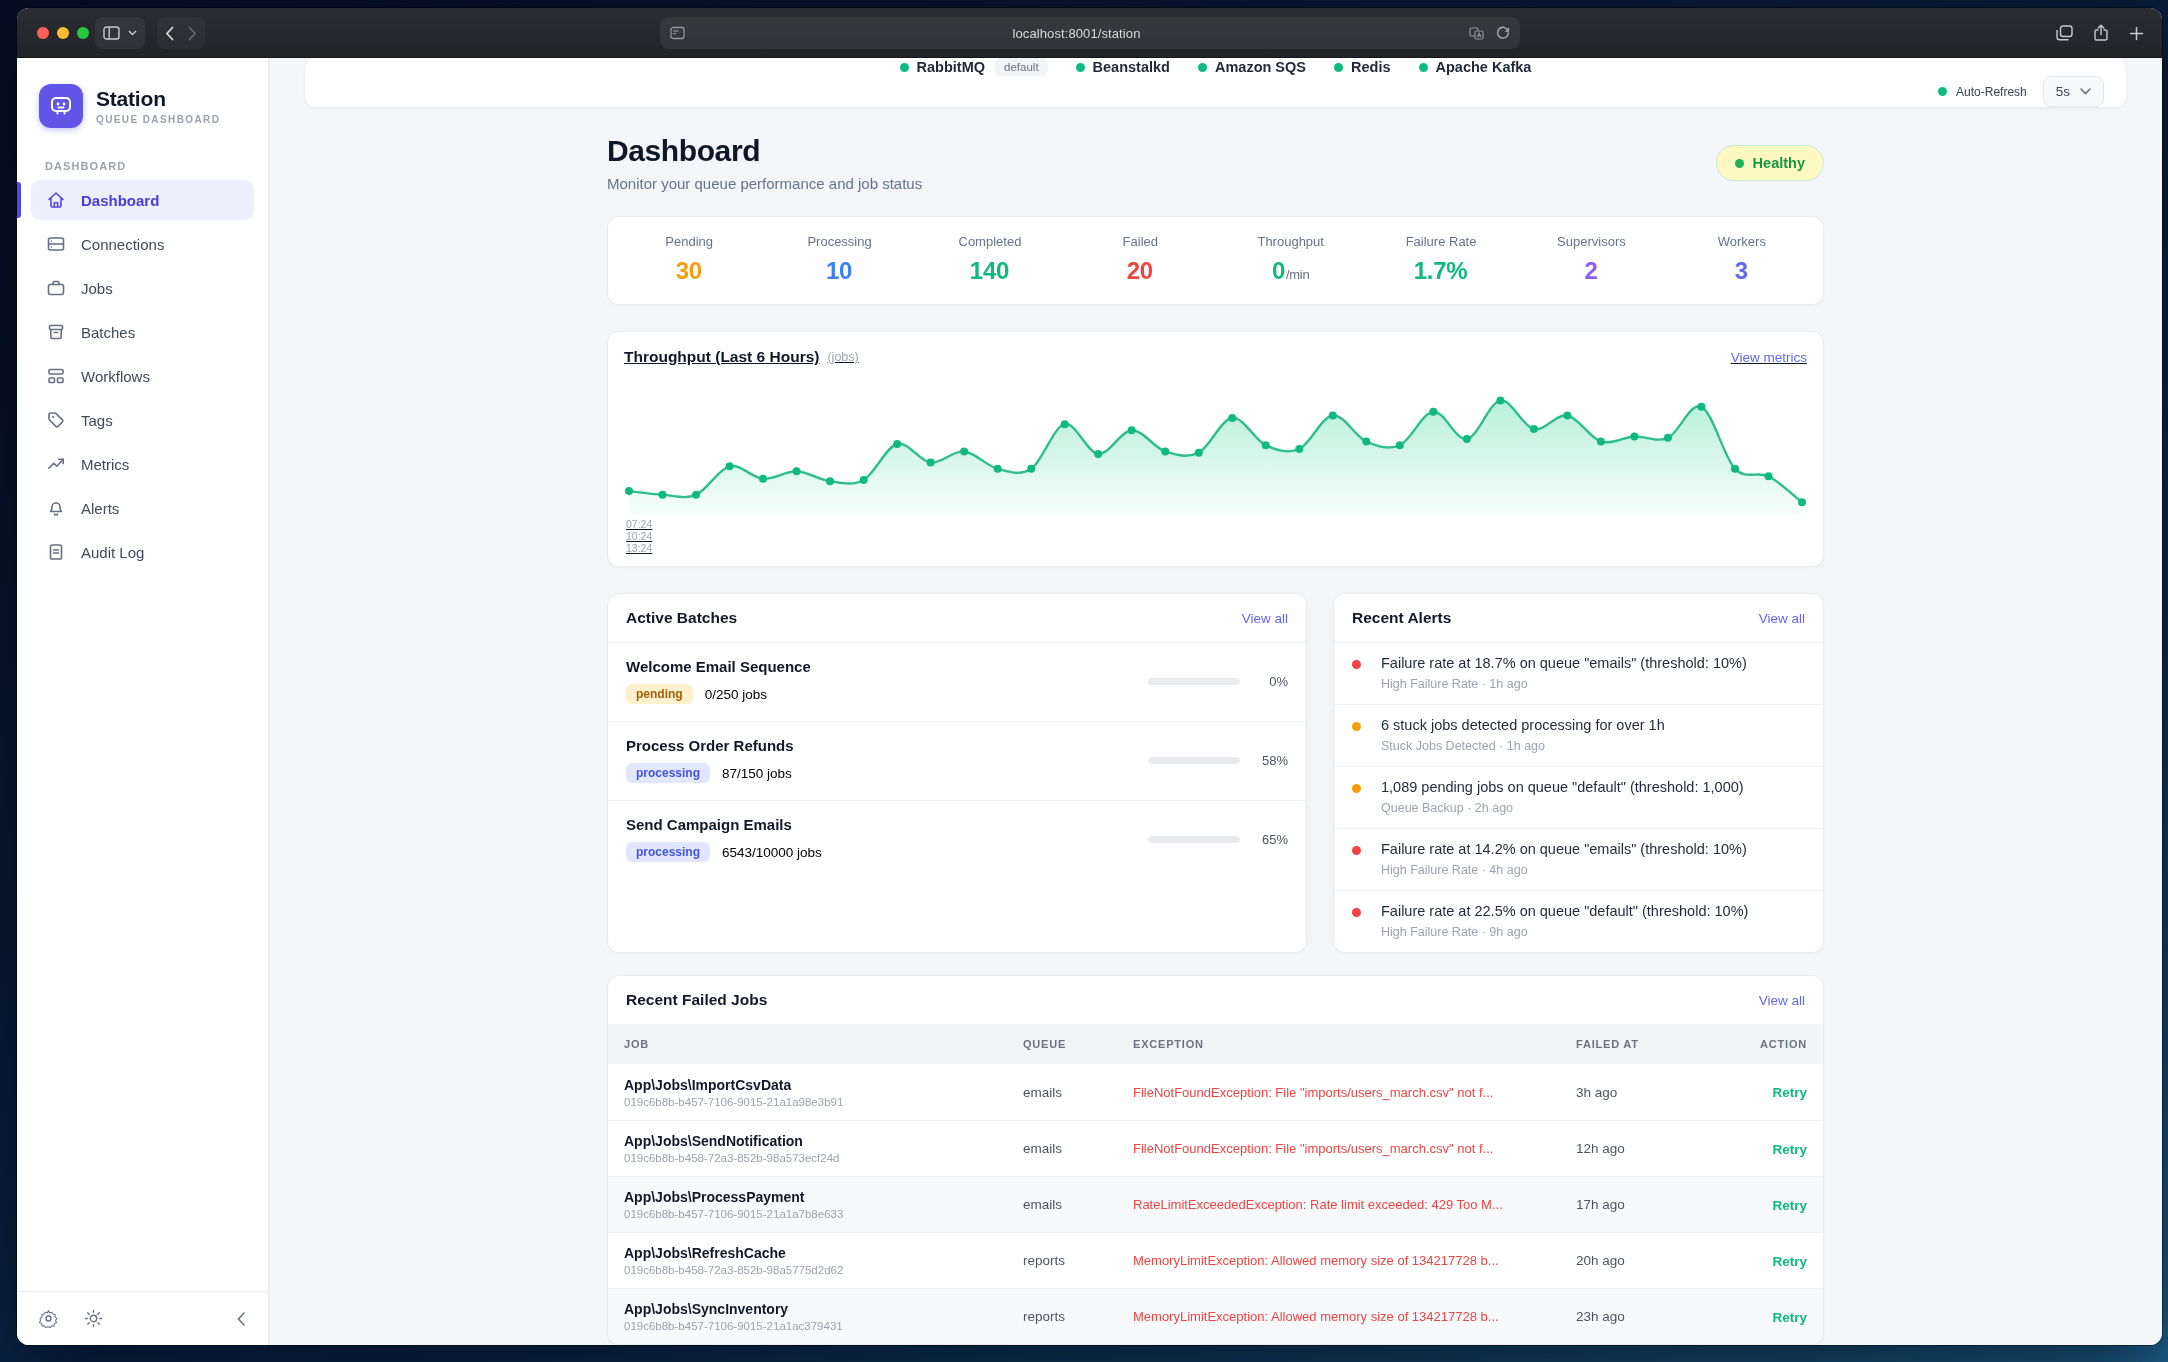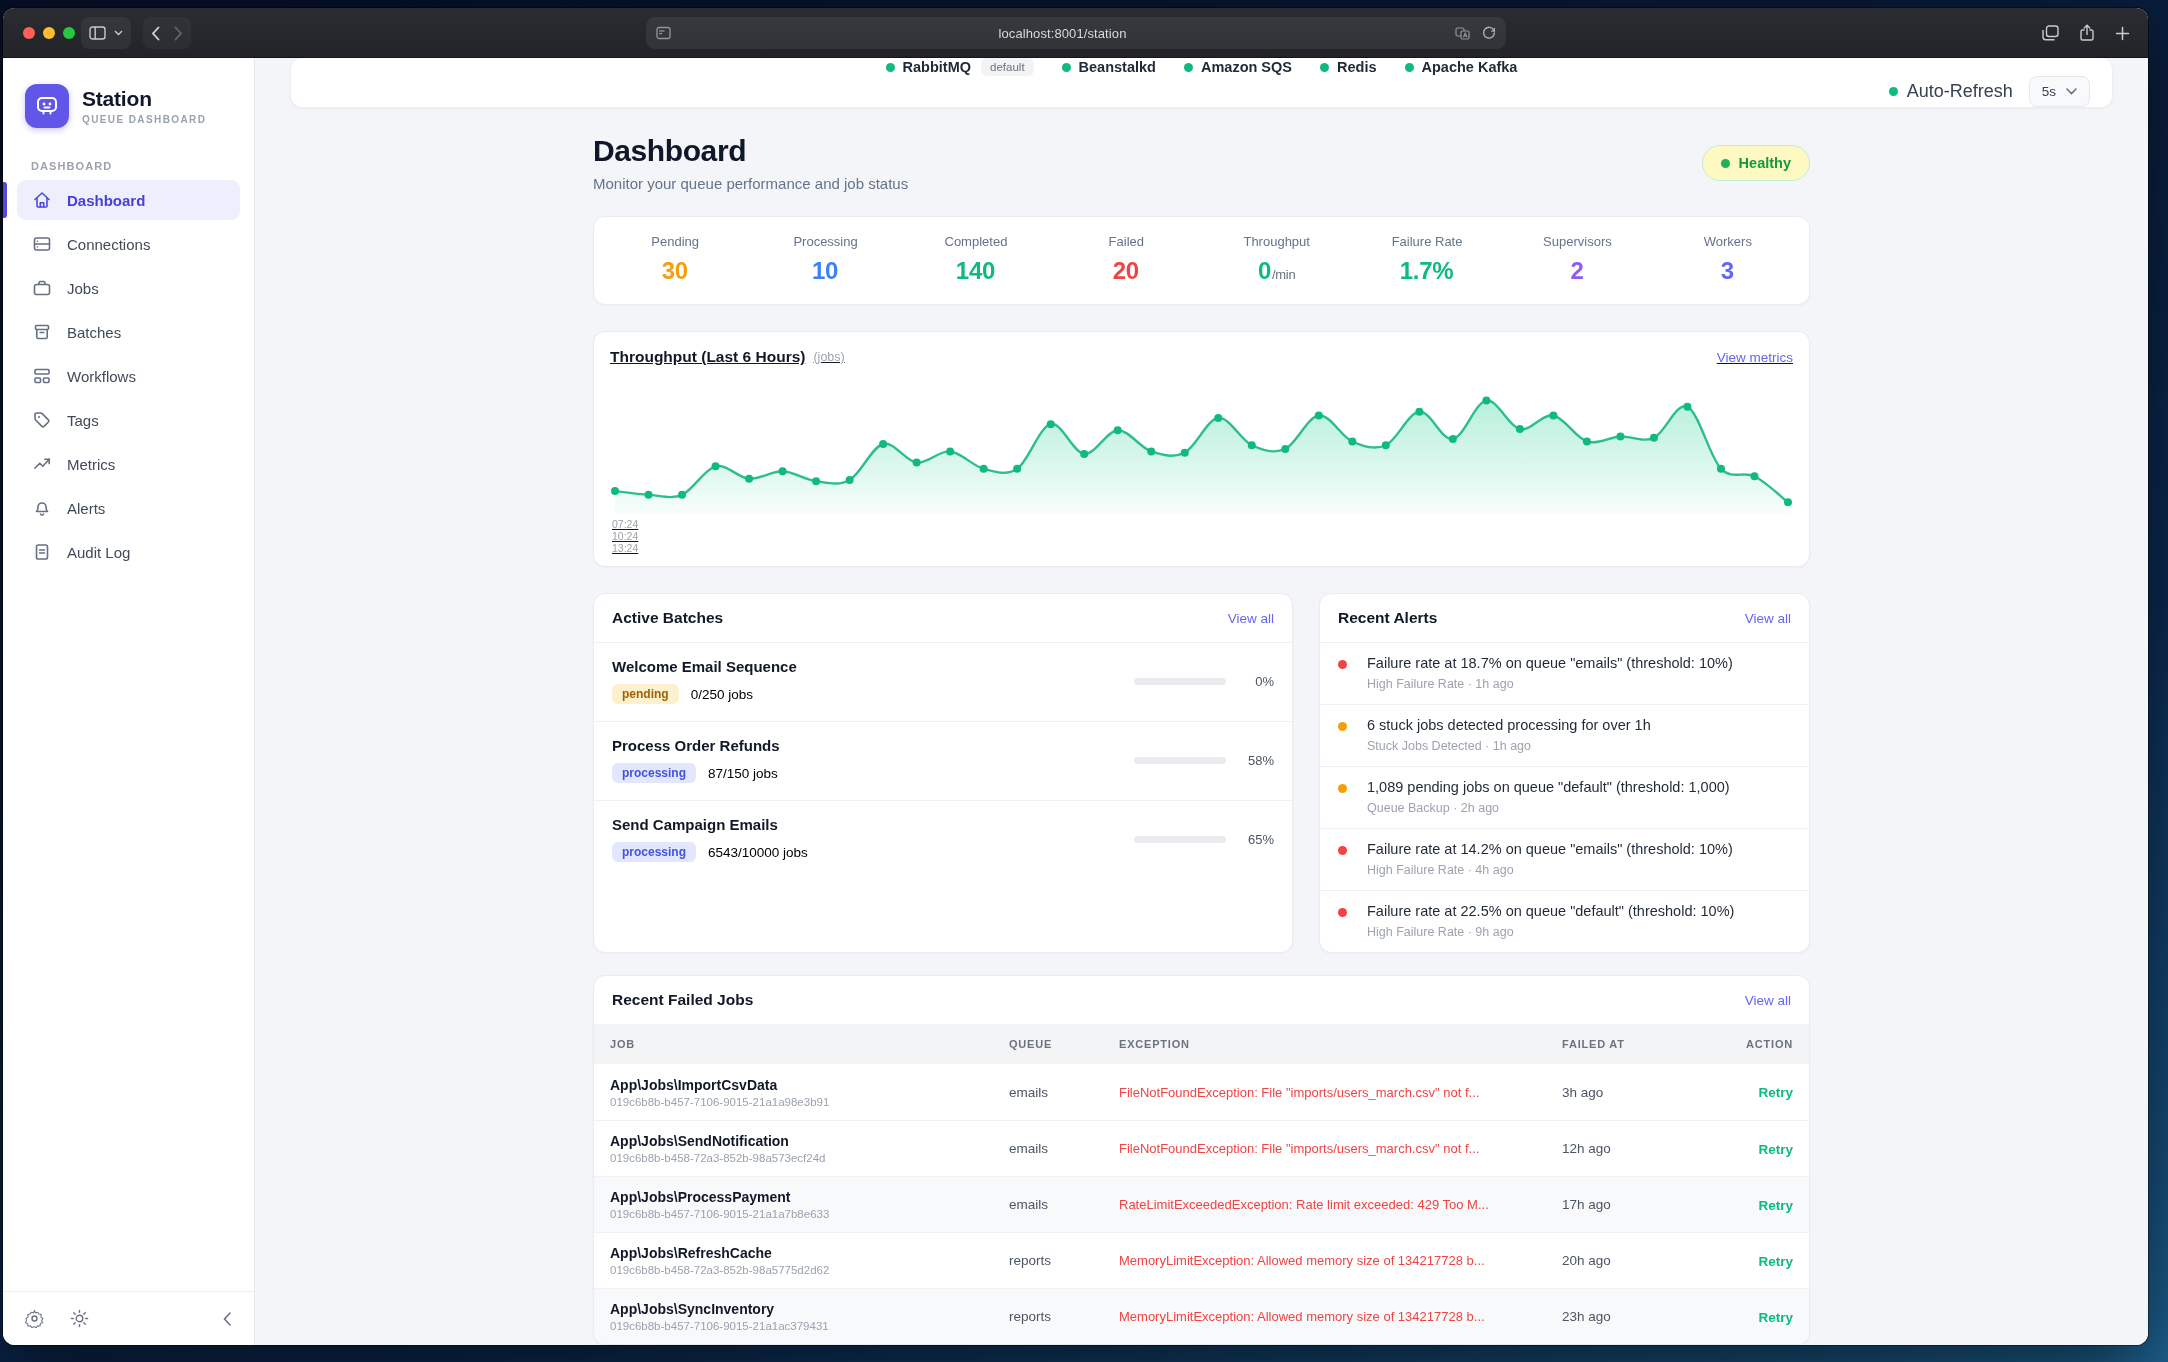--- a/index.html
+++ b/index.html
@@ -3,21 +3,21 @@
 <meta charset="utf-8">
 <style>
   * { margin:0; padding:0; box-sizing:border-box; }
   html,body { width:2168px; height:1362px; overflow:hidden; }
   body {
     font-family:"Liberation Sans","DejaVu Sans",sans-serif;
     background:linear-gradient(155deg,#050e24 0%,#081833 35%,#0b2a52 68%,#17507c 92%,#1e6392 100%);
     position:relative; color:#111827;
   }
   .window {
-    position:absolute; left:3px; top:8px; width:2145px; height:1337px;
+    position:absolute; left:17px; top:8px; width:2145px; height:1337px;
     border-radius:12px; overflow:hidden; background:#fff;
     box-shadow:0 30px 80px rgba(0,0,0,.55), 0 0 0 1px rgba(0,0,0,.4);
     display:flex; flex-direction:column;
   }
   
   .toolbar {
     height:50px; flex:0 0 50px; background:linear-gradient(#2b2c31,#232428);
     border-bottom:1px solid #141417; position:relative;
   }
   .lights { position:absolute; left:20px; top:19px; display:flex; gap:8px; }
@@ -79,21 +79,21 @@
     margin:0 35px; height:52px; background:#fff; border:1px solid #edeef2; border-top:none;
     border-radius:12px; display:flex; align-items:center; padding:0 22px;
     box-shadow:0 1px 2px rgba(16,24,40,.04);
     flex-direction:column;
   }
   .conn-list { display:flex; align-items:center; gap:28px; }
   .conn { display:flex; align-items:center; gap:8px; font-size:14.5px; font-weight:600; color:#1f2937; }
   .dot { width:9px; height:9px; border-radius:50%; background:#10b981; flex:0 0 9px; }
   .chip { background:#f2f3f5; color:#6b7280; font-size:11.5px; font-weight:500; border-radius:6px; padding:3px 9px; margin-left:2px; }
   .conn-right { margin-left:auto; display:flex; align-items:center; gap:16px; }
-  .ar { display:flex; align-items:center; gap:9px; font-size:18px; color:#374151; }
+  .ar { display:flex; align-items:center; gap:9px; font-size:12px; color:#374151; }
   .select {
     display:flex; align-items:center; gap:10px; background:#f8f9fb; border:1px solid #e5e7eb;
     border-radius:8px; padding:7px 12px; font-size:13.5px; color:#374151;
   }
   .content { width:1217px; margin:0 auto; flex:1; }
   .title-row { margin-top:26px; display:flex; align-items:center; justify-content:space-between; }
   .h1 { font-size:30px; font-weight:700; color:#0f172a; letter-spacing:-.4px; }
   .subtitle { font-size:15px; color:#64748b; margin-top:7px; }
   .health {
     display:flex; align-items:center; gap:9px; background:#fef9c3; border:1px solid #bdefd2;

